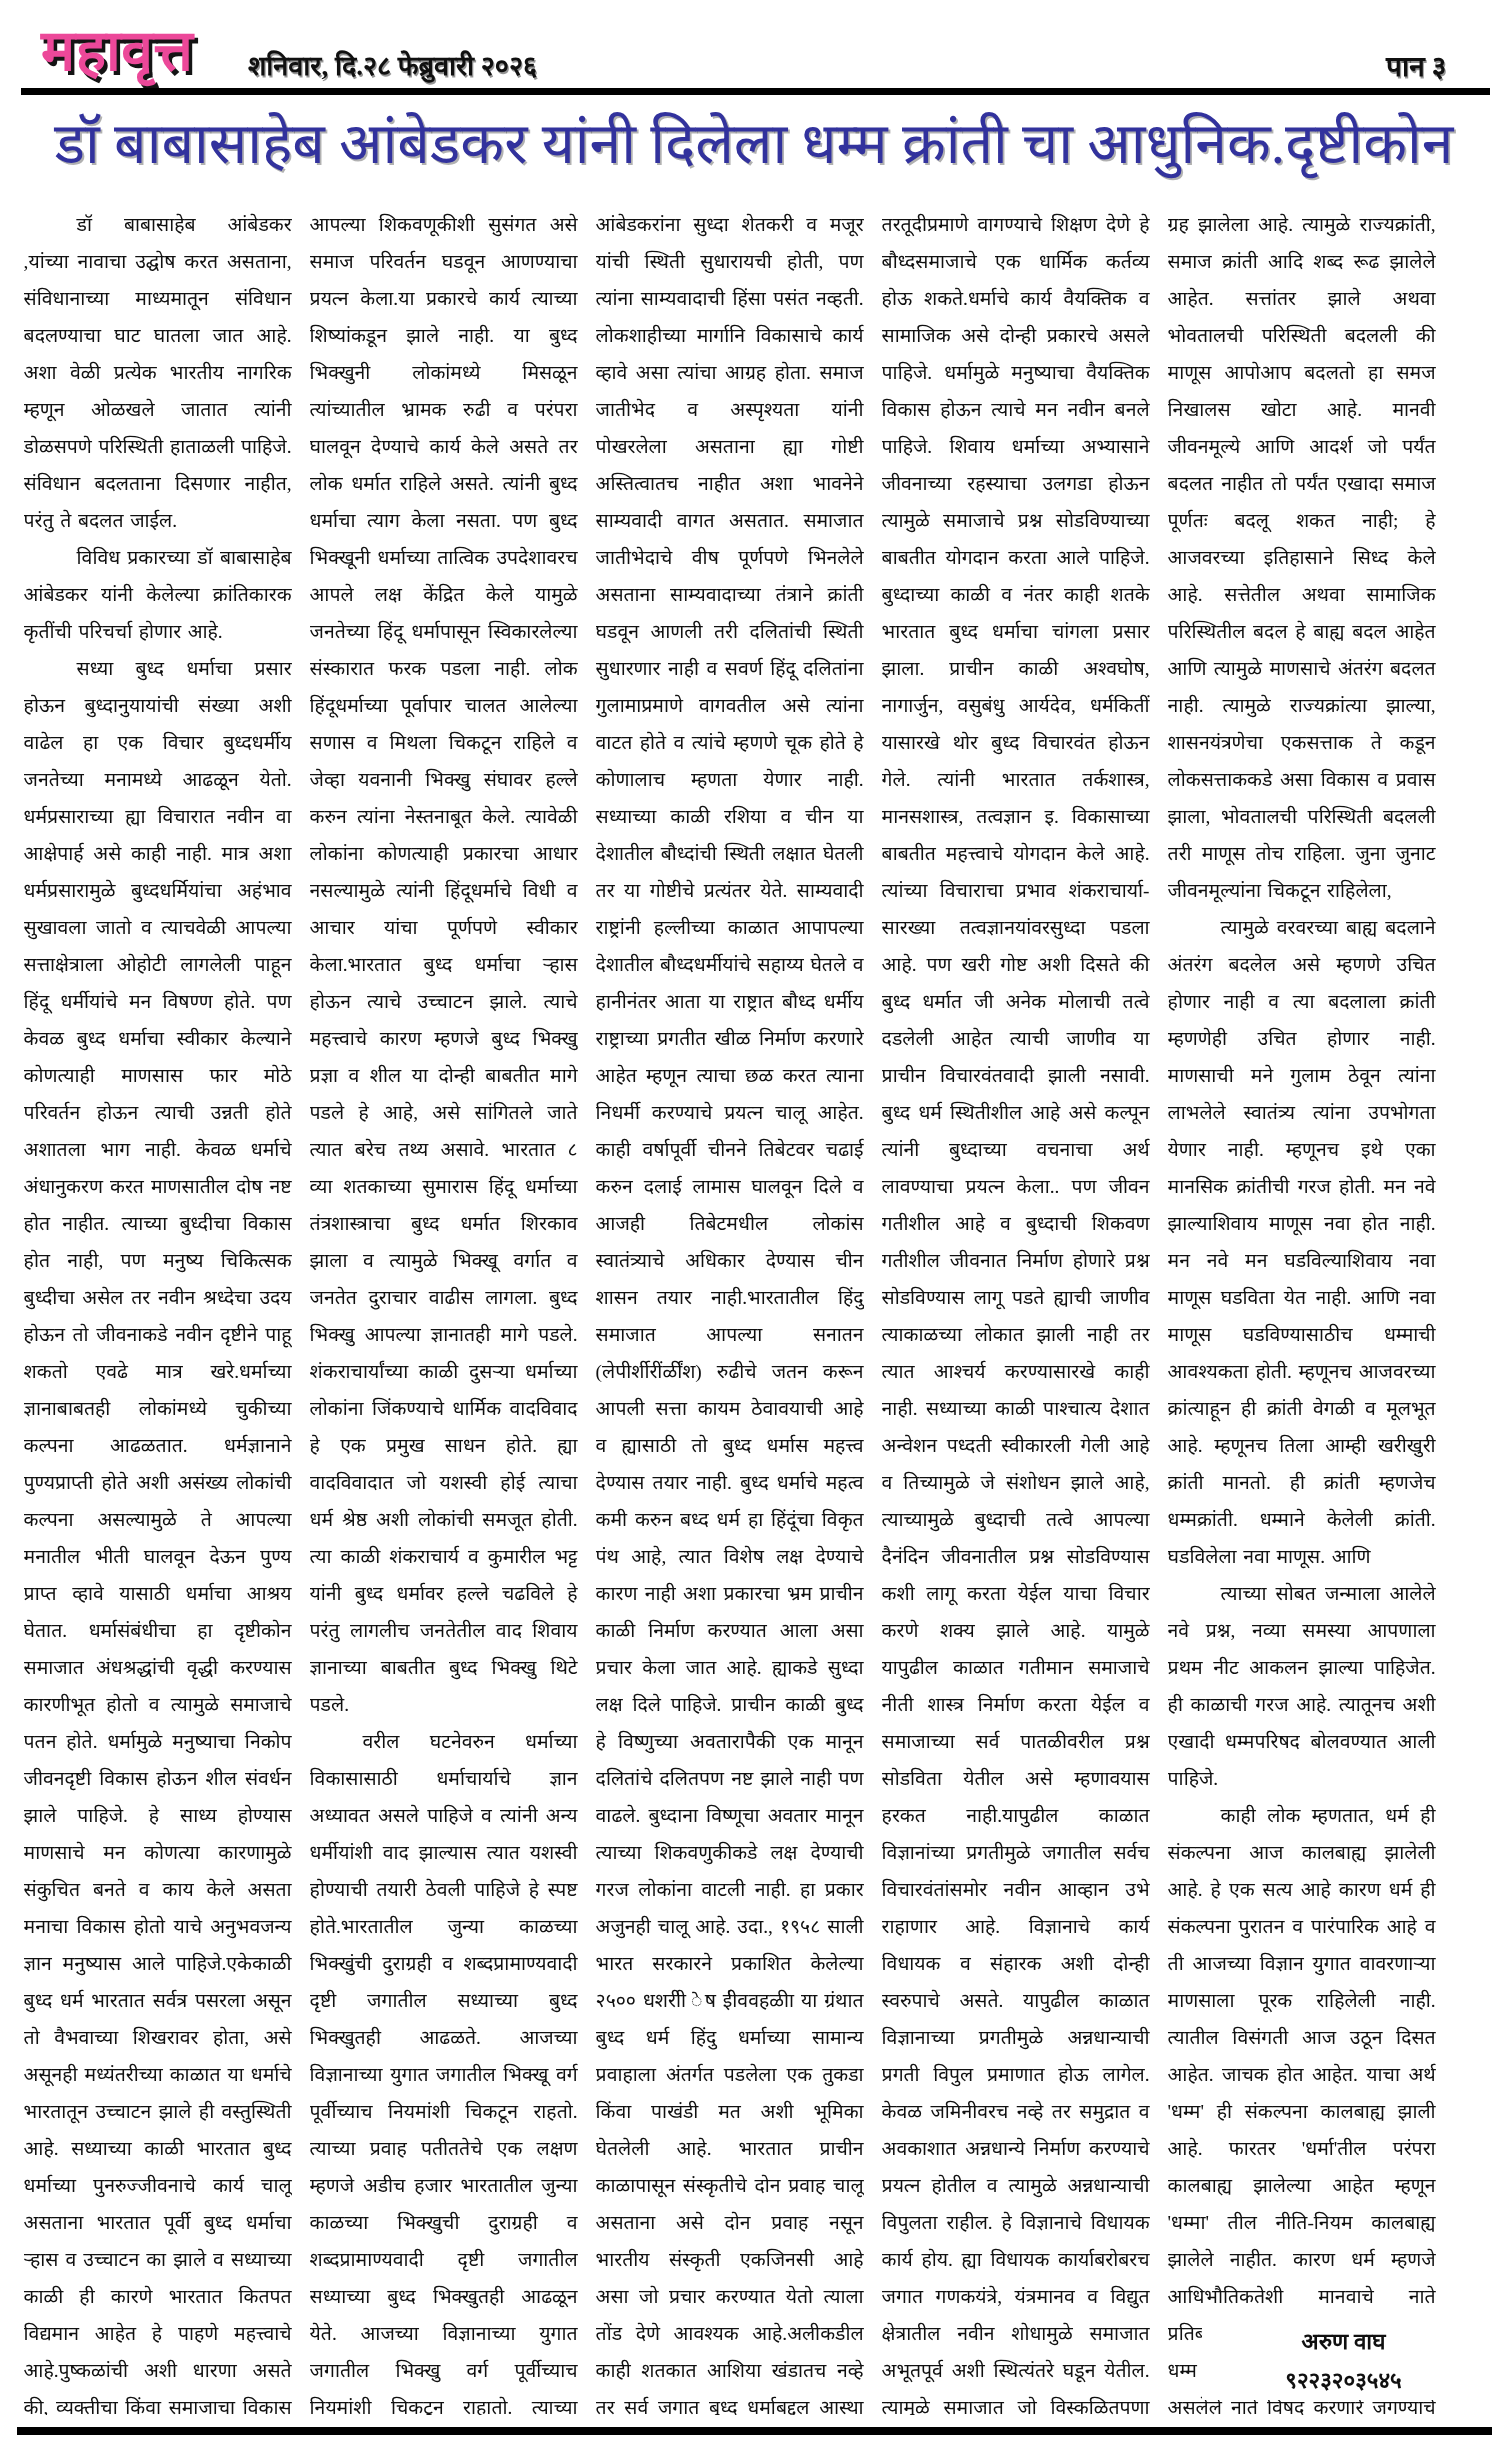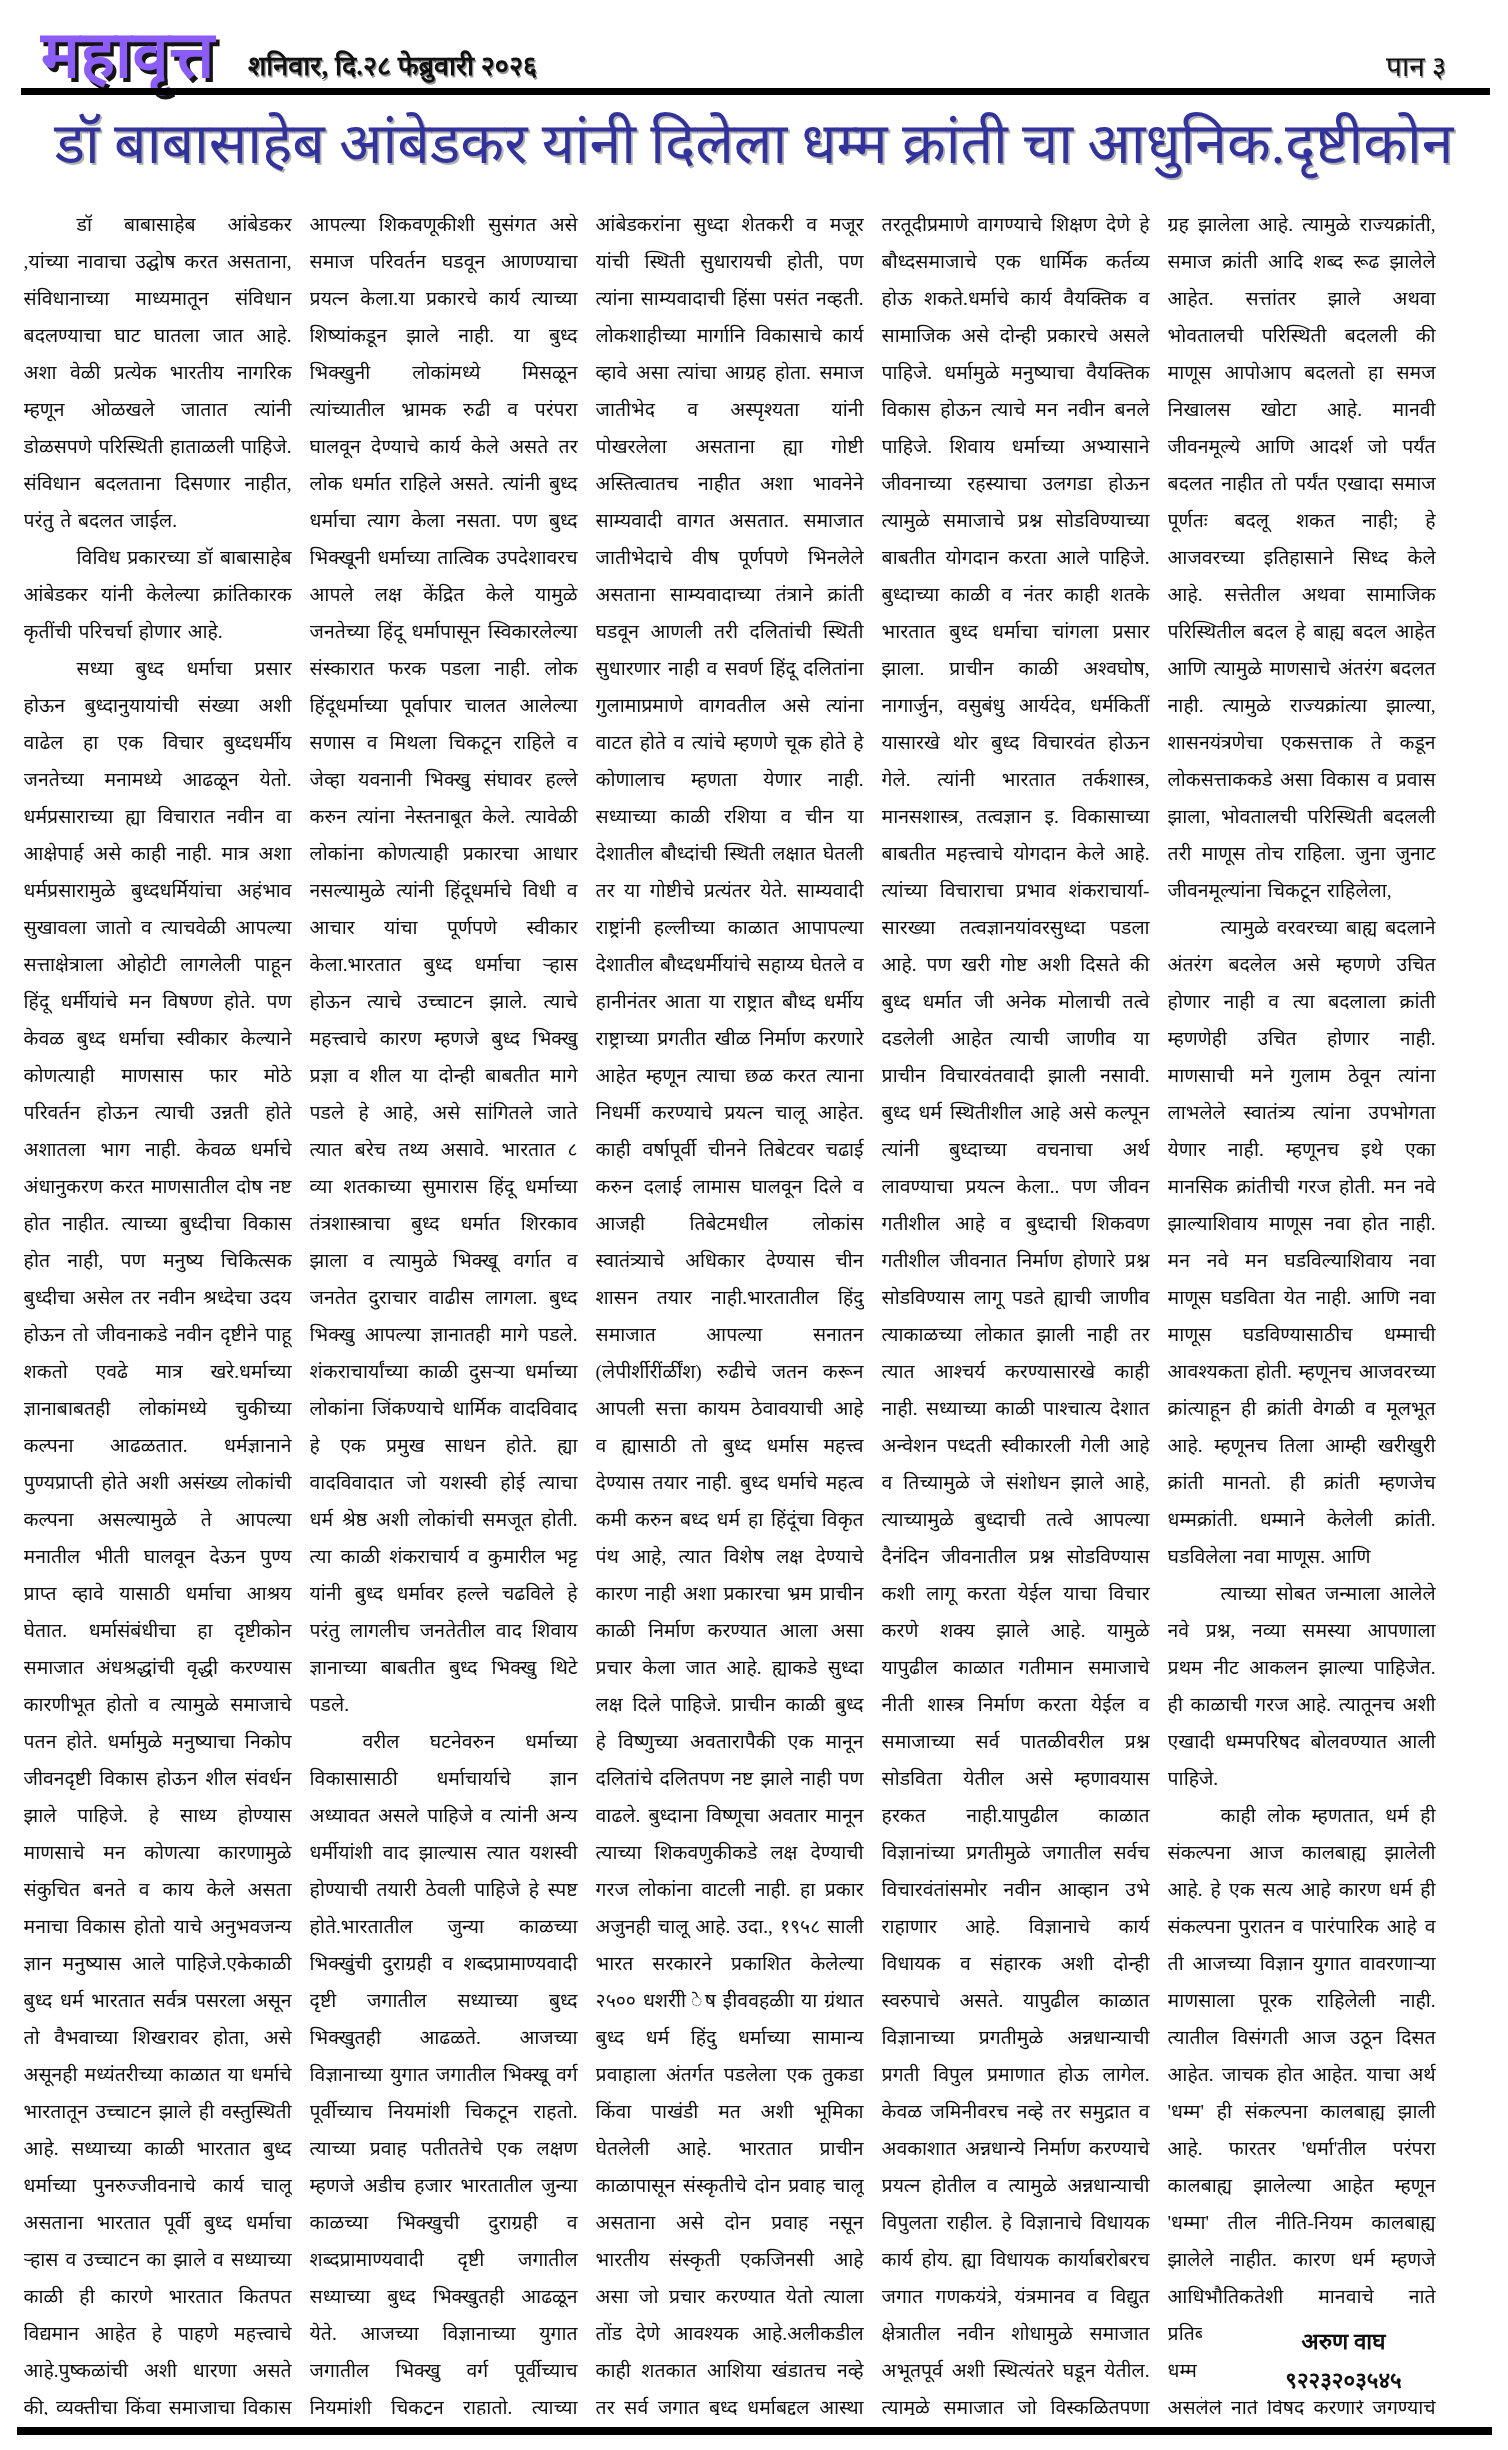--- a/index.html
+++ b/index.html
@@ -9,43 +9,43 @@
     height: 2450px;
     background: #ffffff;
     overflow: hidden;
     font-family: "Liberation Serif", "DejaVu Serif", serif;
     color: #101010;
   }
   .masthead-title {
     position: absolute;
     left: 41px;
     top: 20px;
-    font-size: 65px;
+    font-size: 57px;
     font-weight: bold;
-    color: #8b5cf6;
+    color: #ec4899;
     text-shadow: 3.5px 4.1px 0 #141414;
     letter-spacing: 0.6px;
     line-height: 1.1;
   }
   .masthead-date {
     position: absolute;
     left: 248px;
     right: 0;
     top: 46px;
     text-align: left;
     font-size: 27px;
     font-weight: bold;
     text-shadow: 1.2px 1.8px 0 rgba(20,20,20,0.45);
   }
   .masthead-page {
     position: absolute;
     left: 1386px;
     top: 46px;
     font-size: 28px;
-    font-weight: normal;
+    font-weight: bold;
     text-shadow: 1.2px 1.8px 0 rgba(20,20,20,0.45);
   }
   .rule-top {
     position: absolute;
     left: 20.6px;
     top: 88px;
     width: 1469px;
     height: 7px;
     background: #000000;
   }

